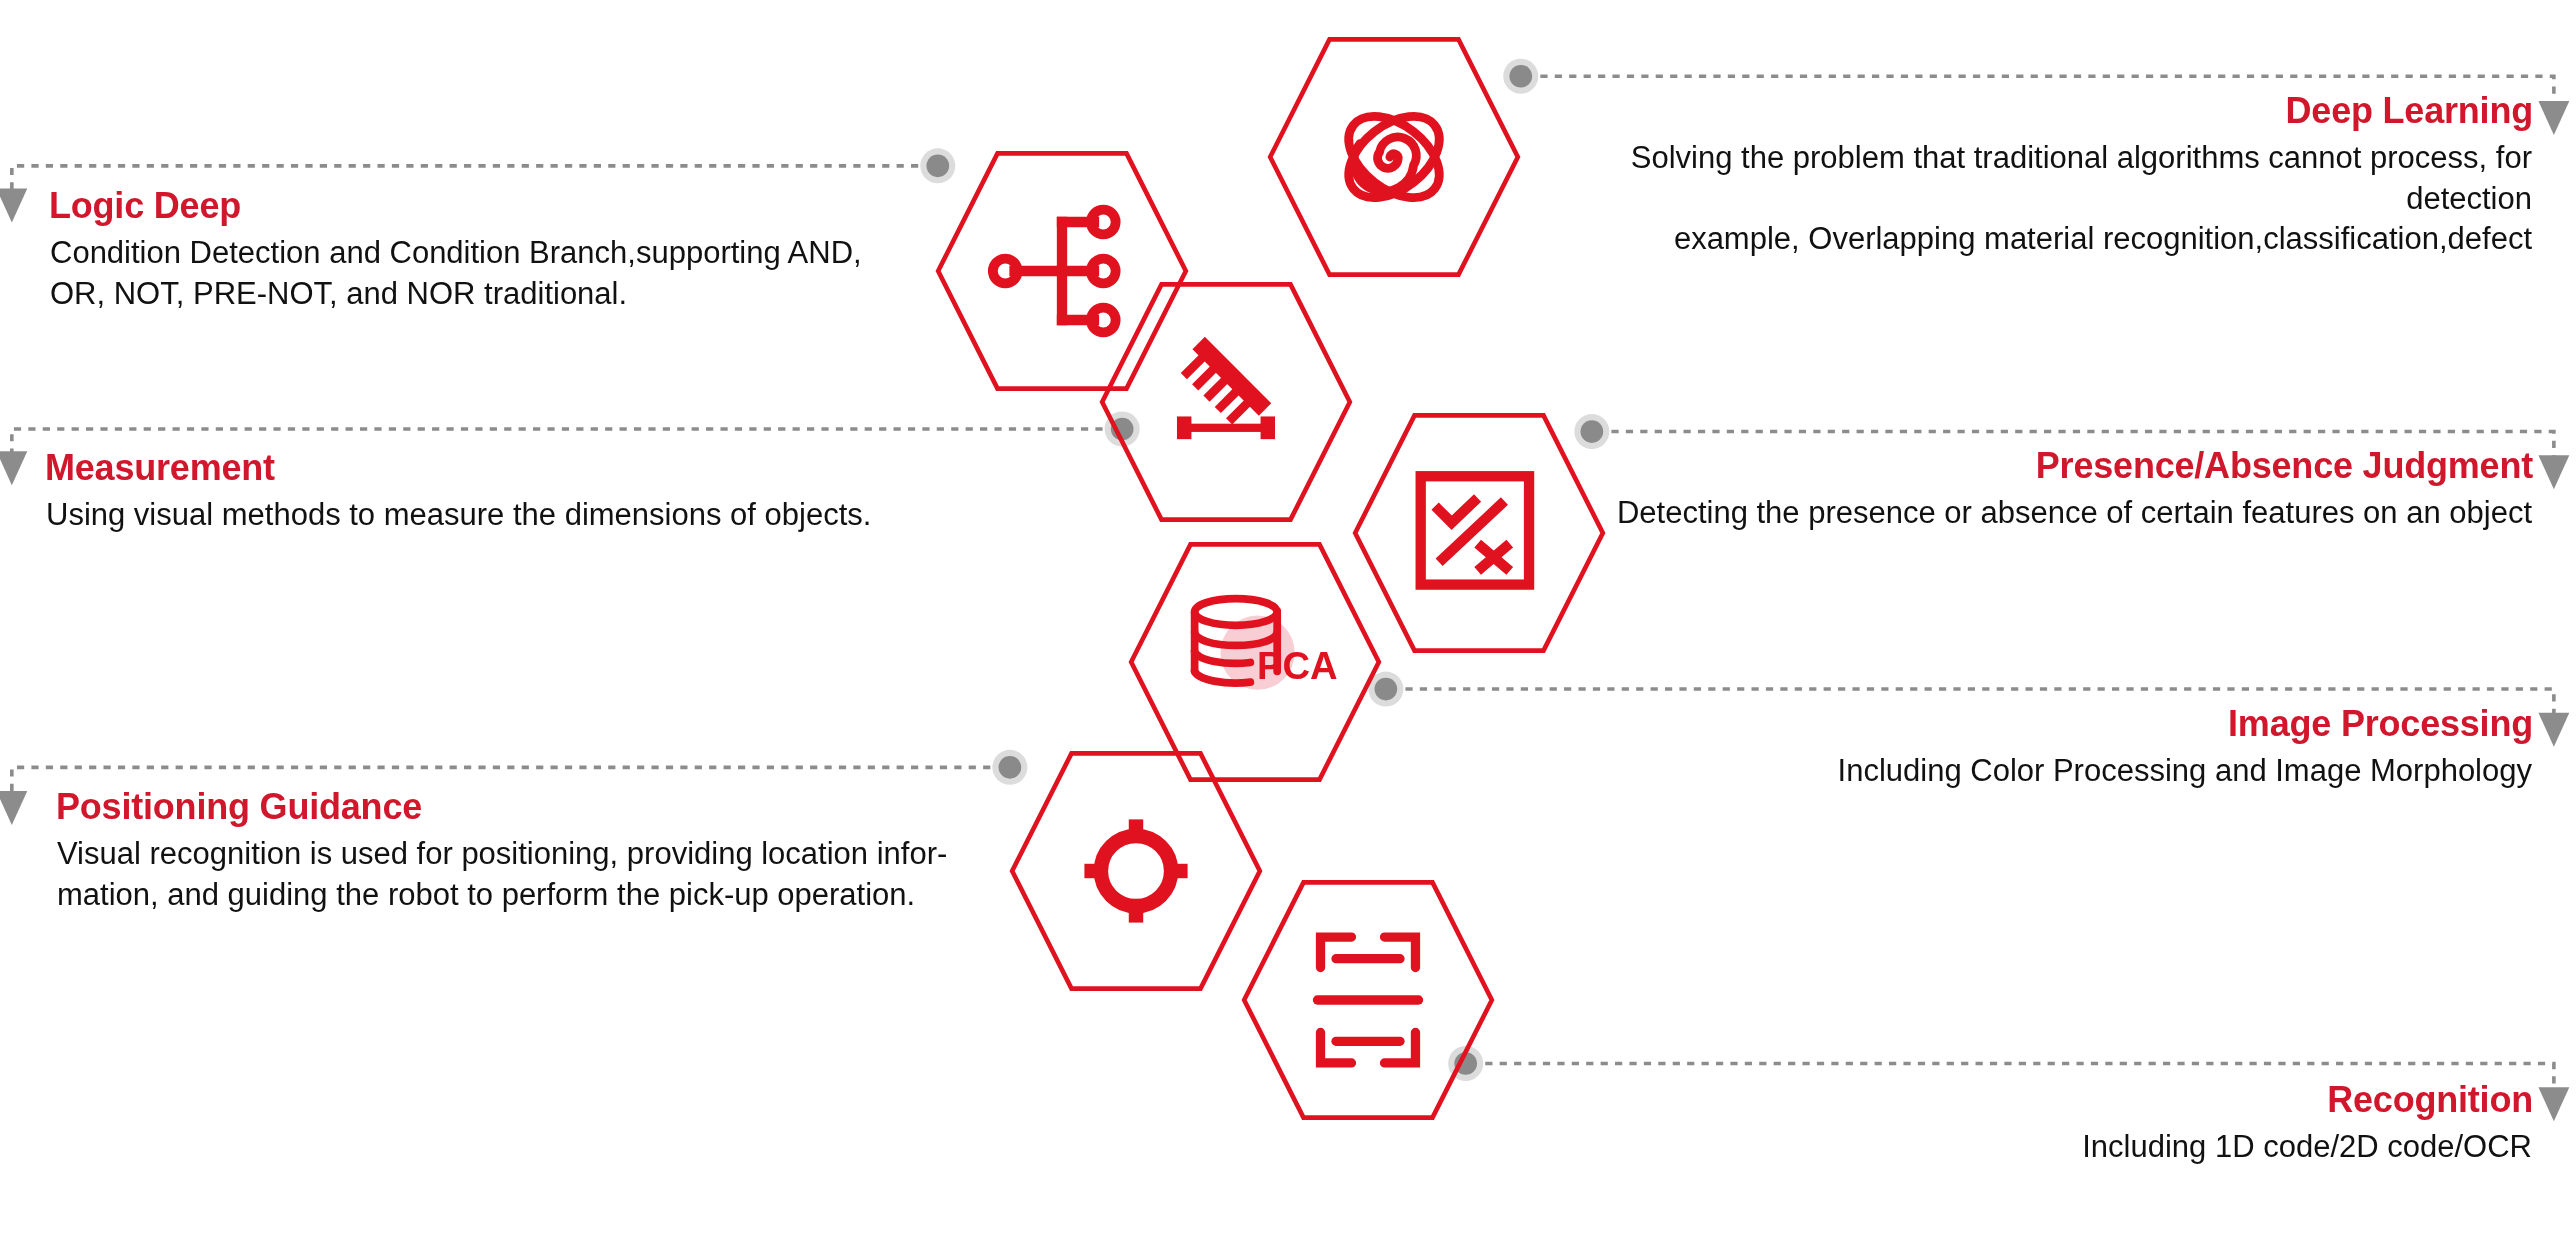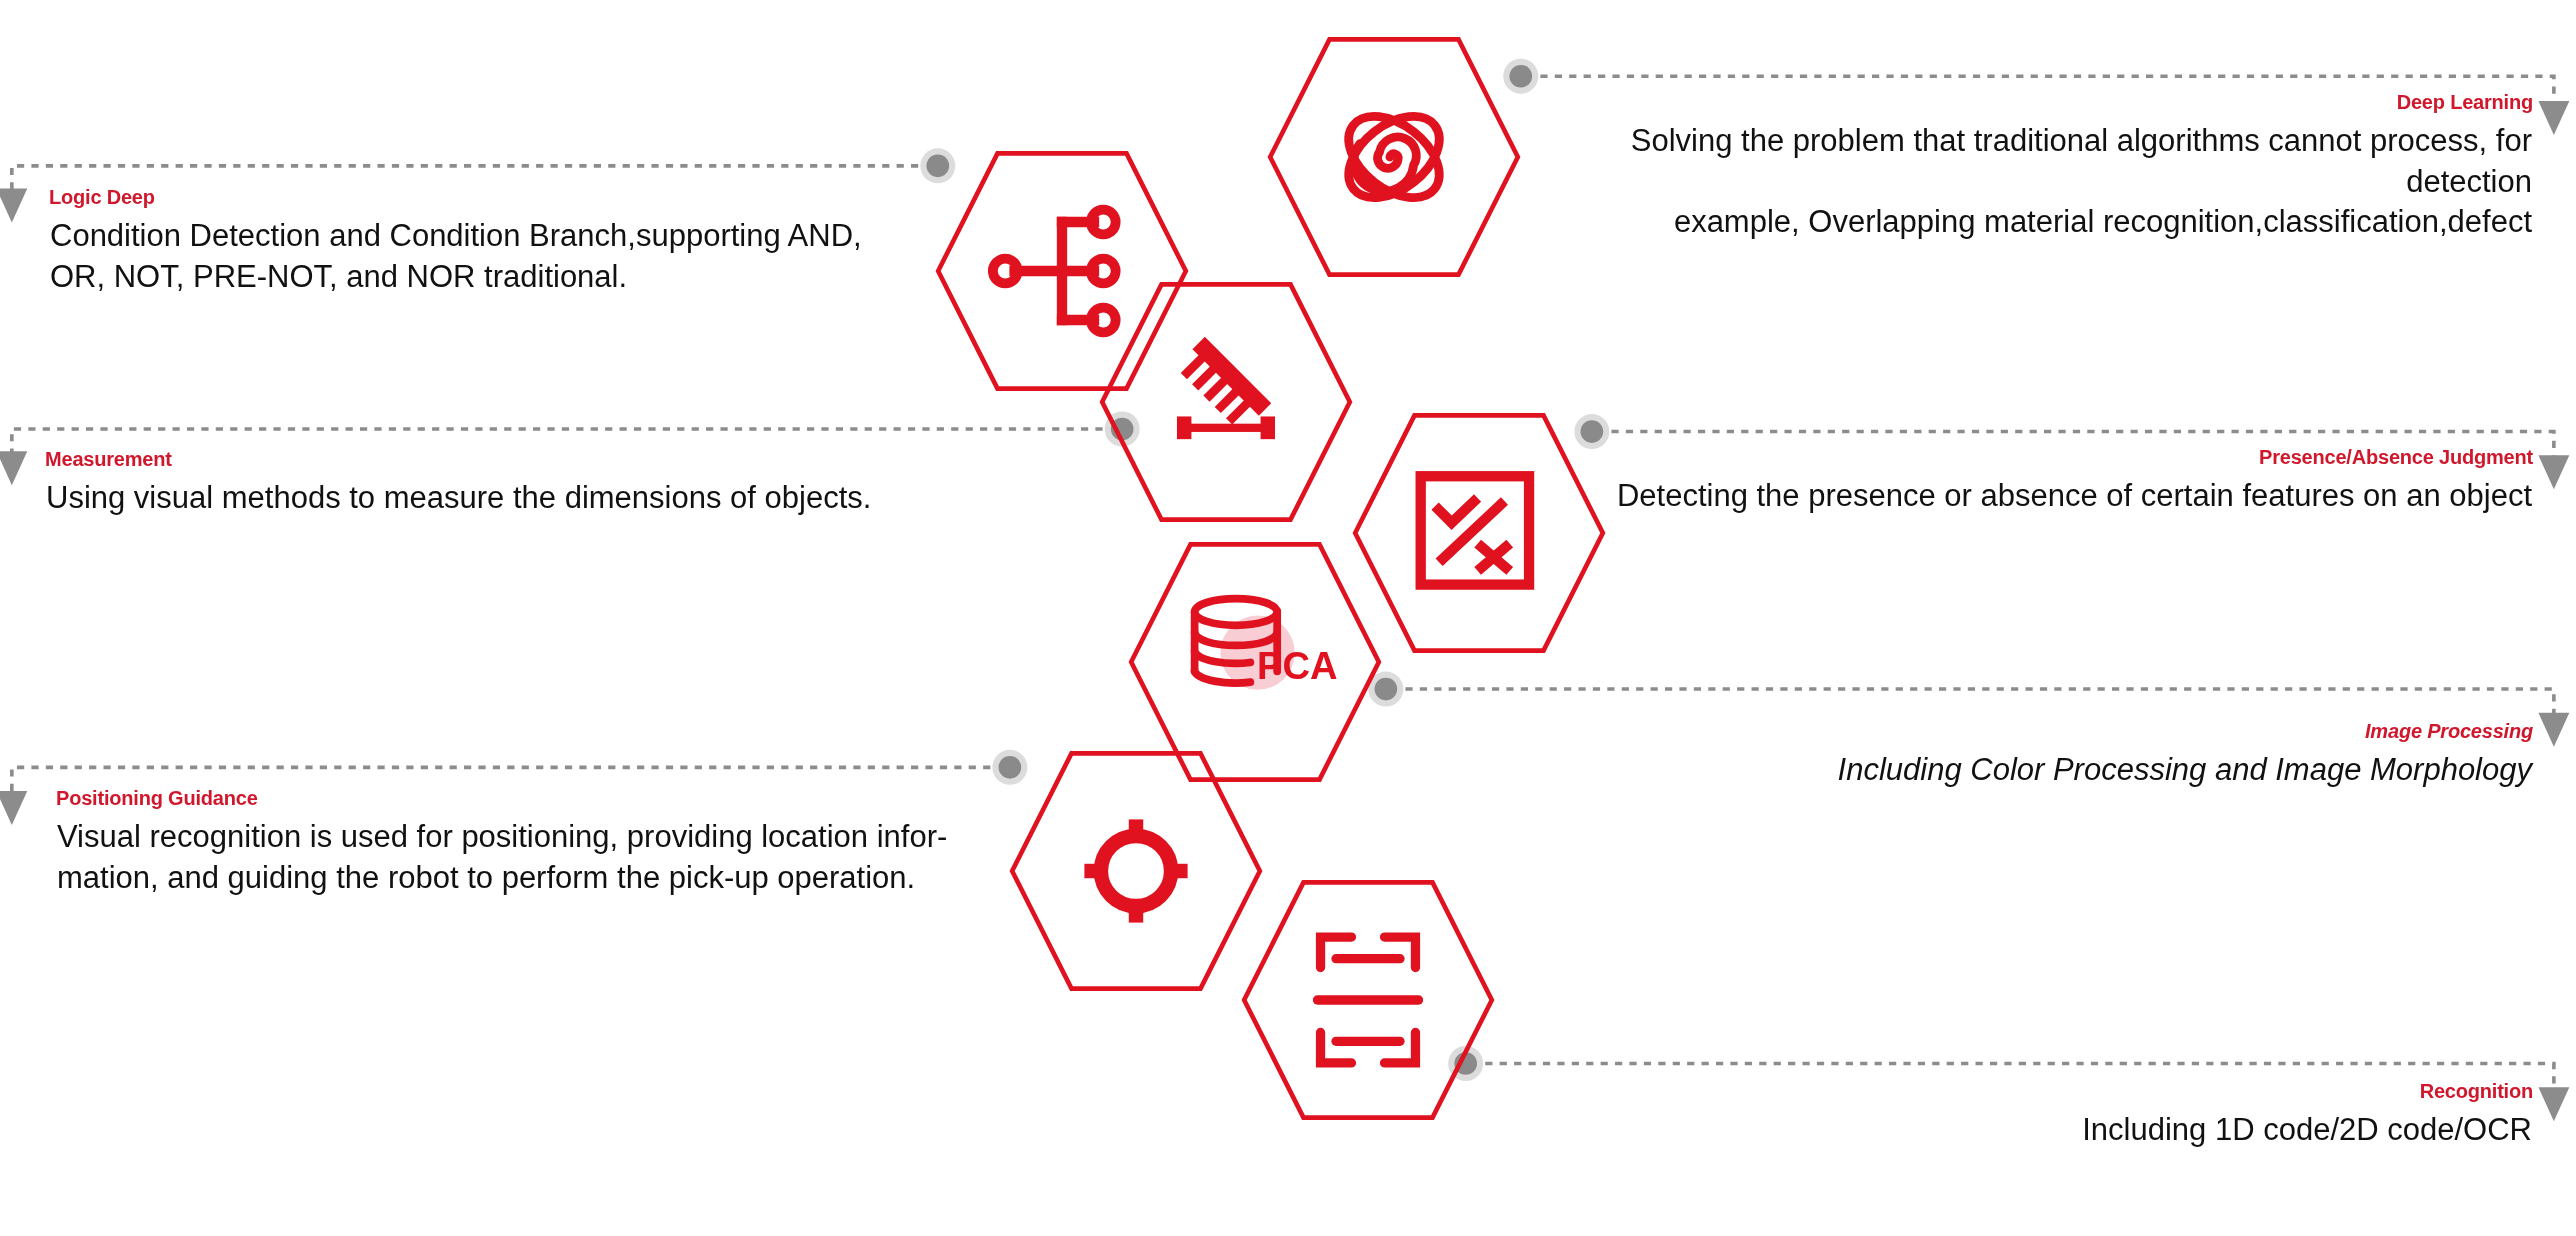--- a/index.html
+++ b/index.html
@@ -9,21 +9,21 @@
   }
   .stage{position:absolute;inset:0;}
 
   
   svg.conn{position:absolute;left:0;top:0;width:2576px;height:1236px;overflow:visible;}
 
   
   .block{position:absolute;}
   .block .title{
     color:#d1172c;font-weight:bold;
-    font-size:20px;line-height:1.06;
+    font-size:36px;line-height:1.06;
     letter-spacing:-0.2px;
     white-space:nowrap;
     margin:0 0 8.2px 0;
   }
   .block .desc{
     color:#111111;font-size:31px;line-height:1.30;
     margin:1px;
   }
   .block.left{text-align:left;}
   .block.right{text-align:right;}
@@ -250,21 +250,21 @@
     </div>
   </div>
 
   <div class="block right" style="left:1546px;top:447px;width:987px;">
     <div class="title">Presence/Absence Judgment</div>
     <div class="desc">
       <div>Detecting the presence or absence of certain features on an object</div>
     </div>
   </div>
 
-  <div class="block right" style="left:1546px;top:721px;width:987px;font-style:italic;">
+  <div class="block right" style="left:1546px;top:705px;width:987px;">
     <div class="title">Image Processing</div>
     <div class="desc">
       <div>Including Color Processing and Image Morphology</div>
     </div>
   </div>
 
   <div class="block right" style="left:1546px;top:1081px;width:987px;">
     <div class="title">Recognition</div>
     <div class="desc">
       <div>Including 1D code/2D code/OCR</div>

